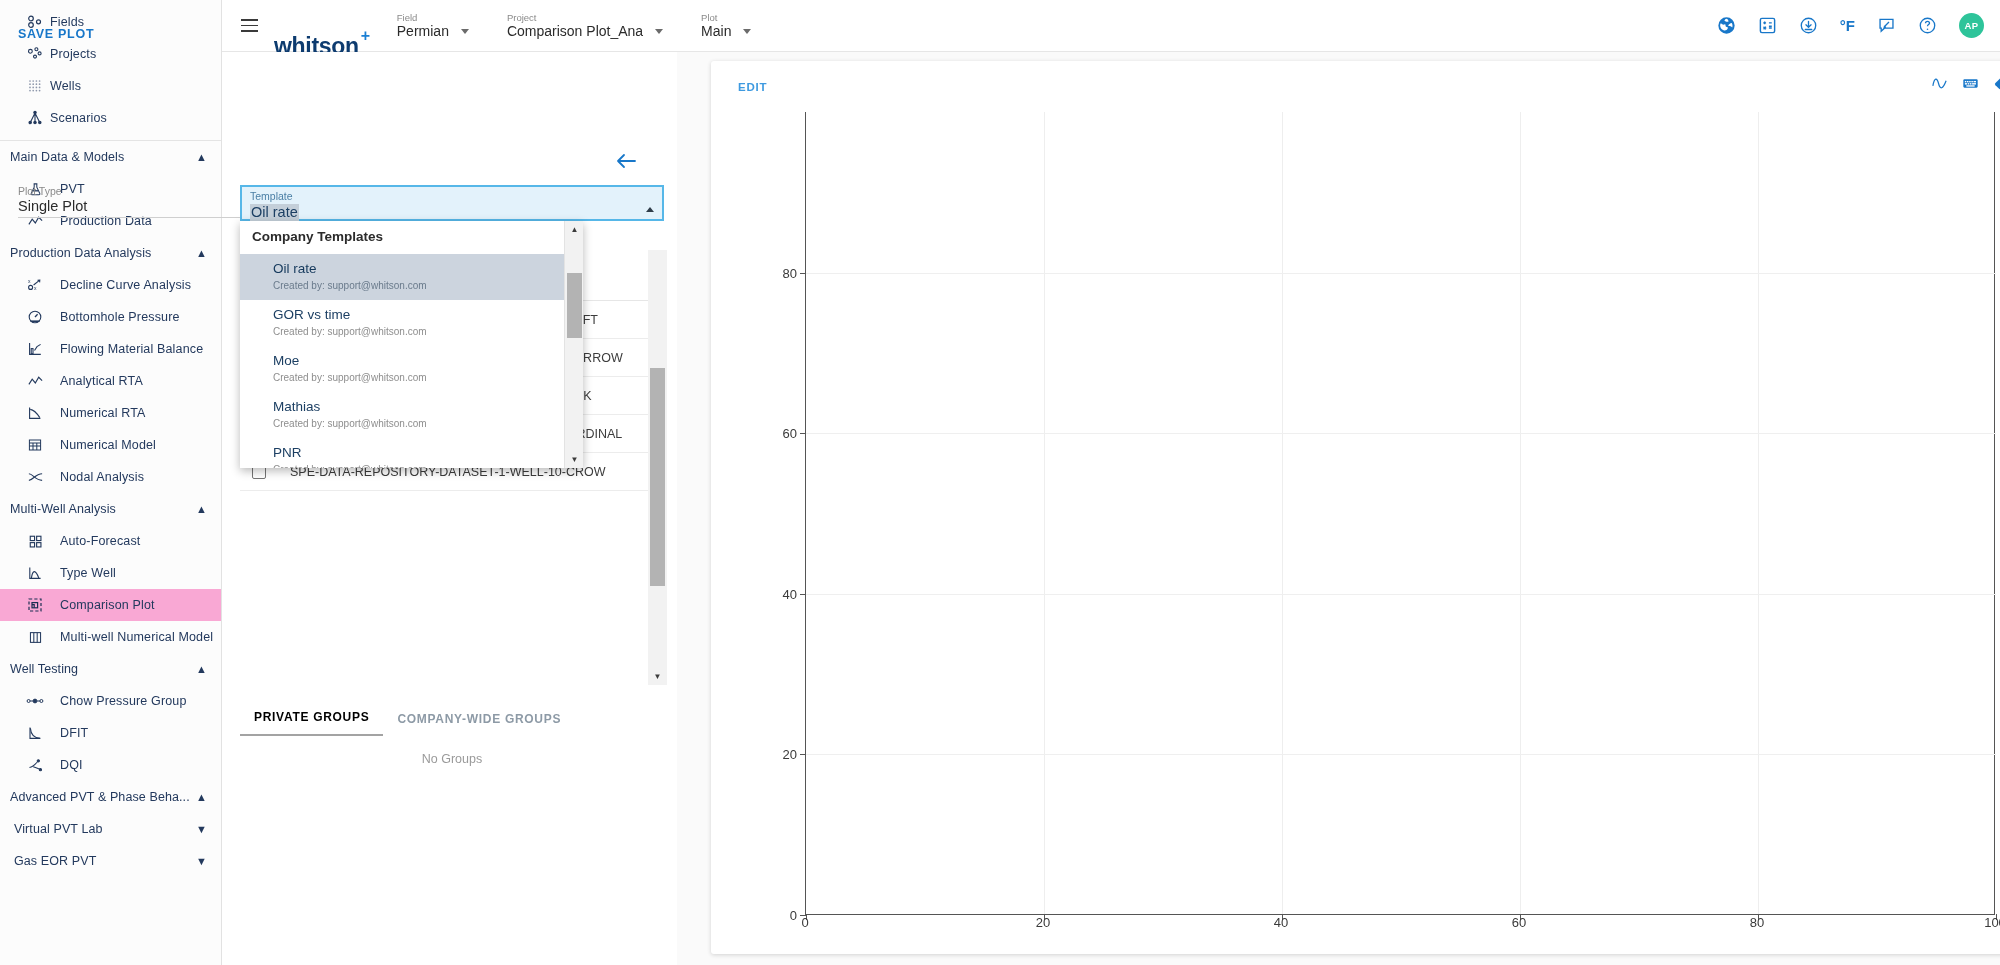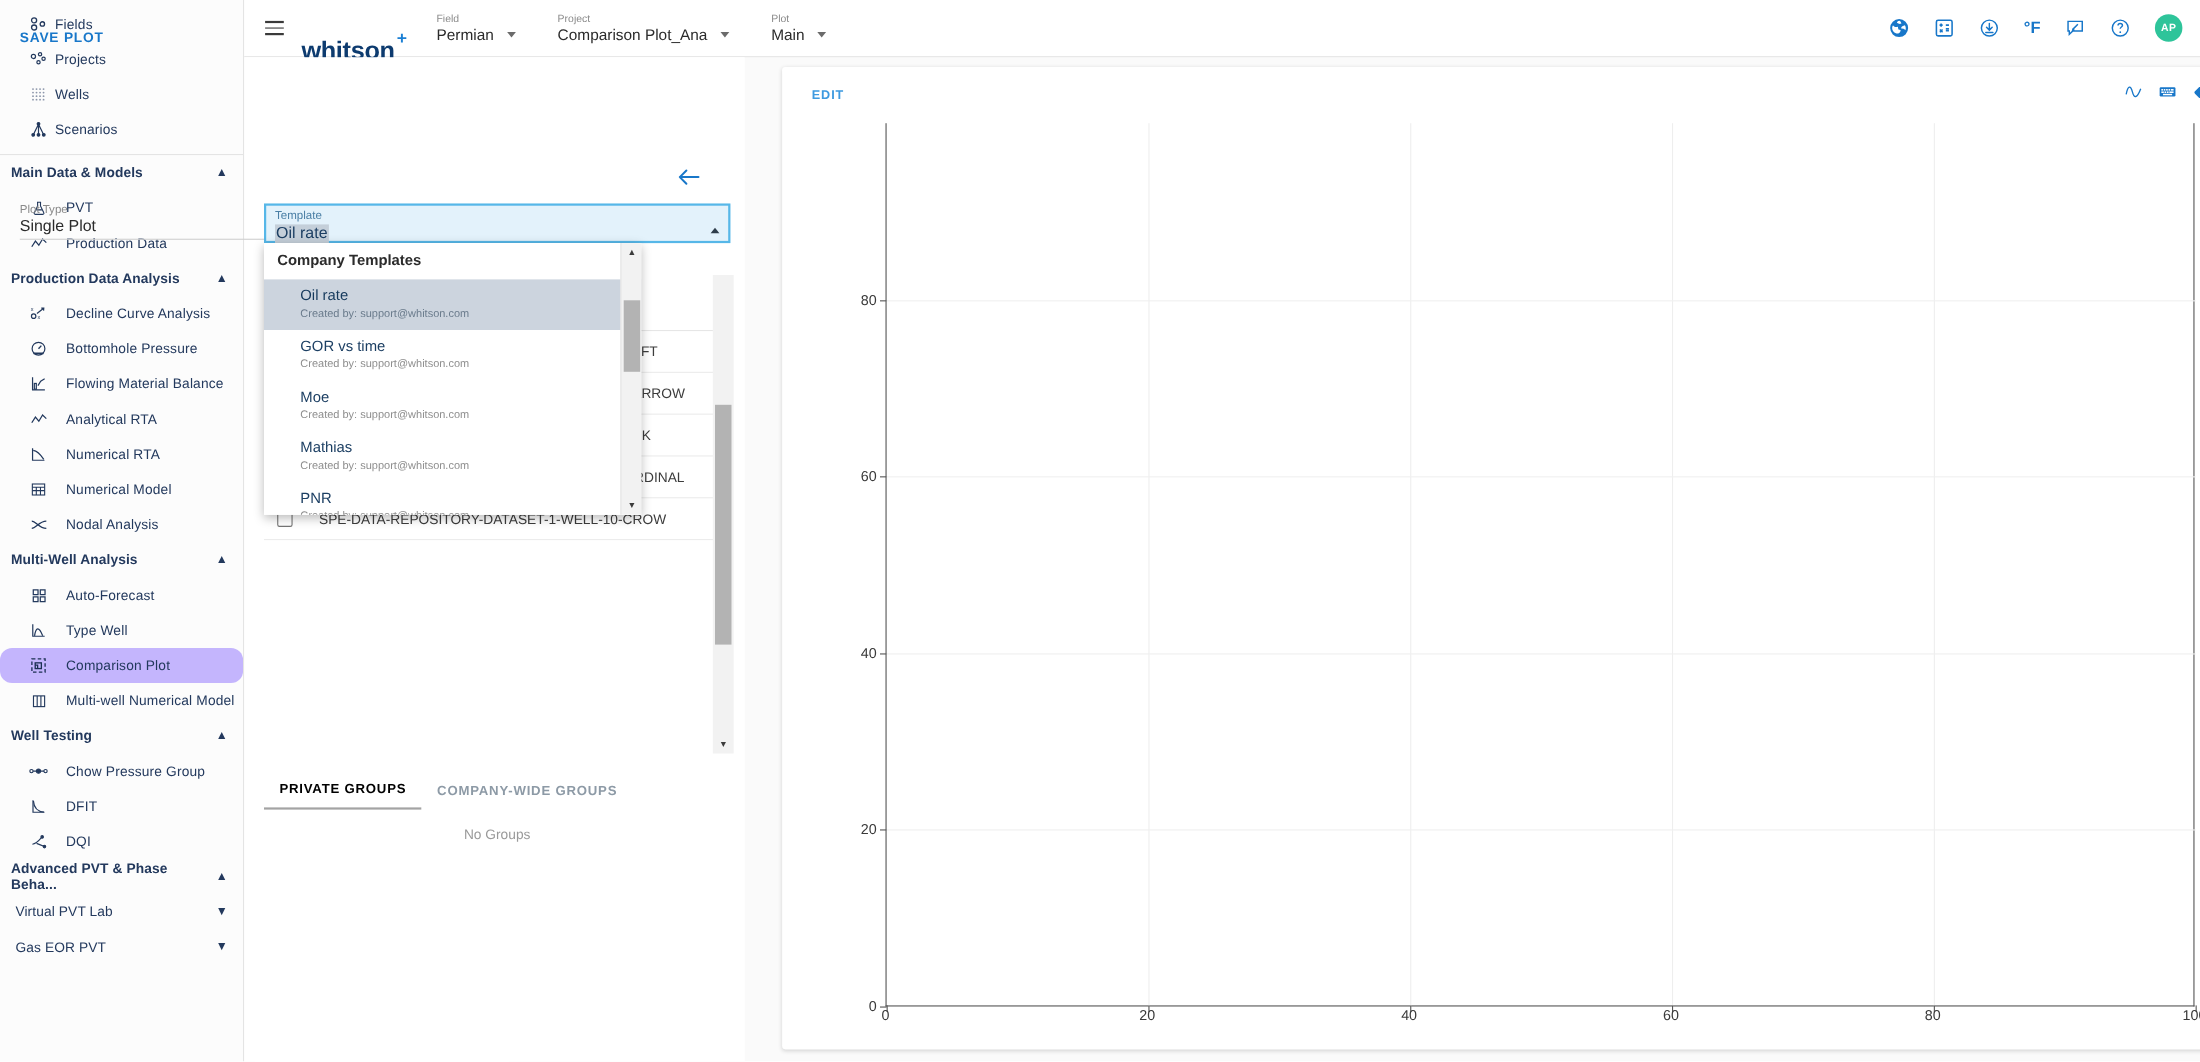--- a/index.html
+++ b/index.html
@@ -24,28 +24,28 @@
     cursor: pointer;
   }
   .nav-item .ico {
     width: 30px; flex: 0 0 30px; display: flex; align-items: center; justify-content: center;
     color: #23395d;
   }
   .nav-item .lbl {
     font-size: 12.5px; color: #23395d; letter-spacing: .15px; white-space: nowrap;
   }
   .nav-item.lvl1 .lbl { padding-left: 10px; }
-  .nav-item.selected { background: #c4b5fd; border-radius: 11px; }
+  .nav-item.selected { background: #f9a8d4; }
   .nav-divider { height: 1px; background: #e4e4e4; margin: 6px 0 0 0; }
   .nav-group {
     display: flex; align-items: center; justify-content: space-between;
     height: 32px; padding: 0 14px 0 10px; cursor: pointer;
   }
   .nav-group .g-lbl {
-    font-size: 12.5px; color: #23395d; font-weight: 700; letter-spacing: .1px;
+    font-size: 12.5px; color: #23395d; font-weight: 400; letter-spacing: .1px;
   }
   .nav-group.plain .g-lbl { font-weight: 400; padding-left: 4px; }
   .chev { color: #23395d; font-size: 11px; line-height: 1; }
 
   
   #topbar {
     position: absolute; left: 222px; top: 0; width: 1778px; height: 52px;
     background: #fff; border-bottom: 1px solid #e6e6e6;
     display: flex; align-items: center;
   }

